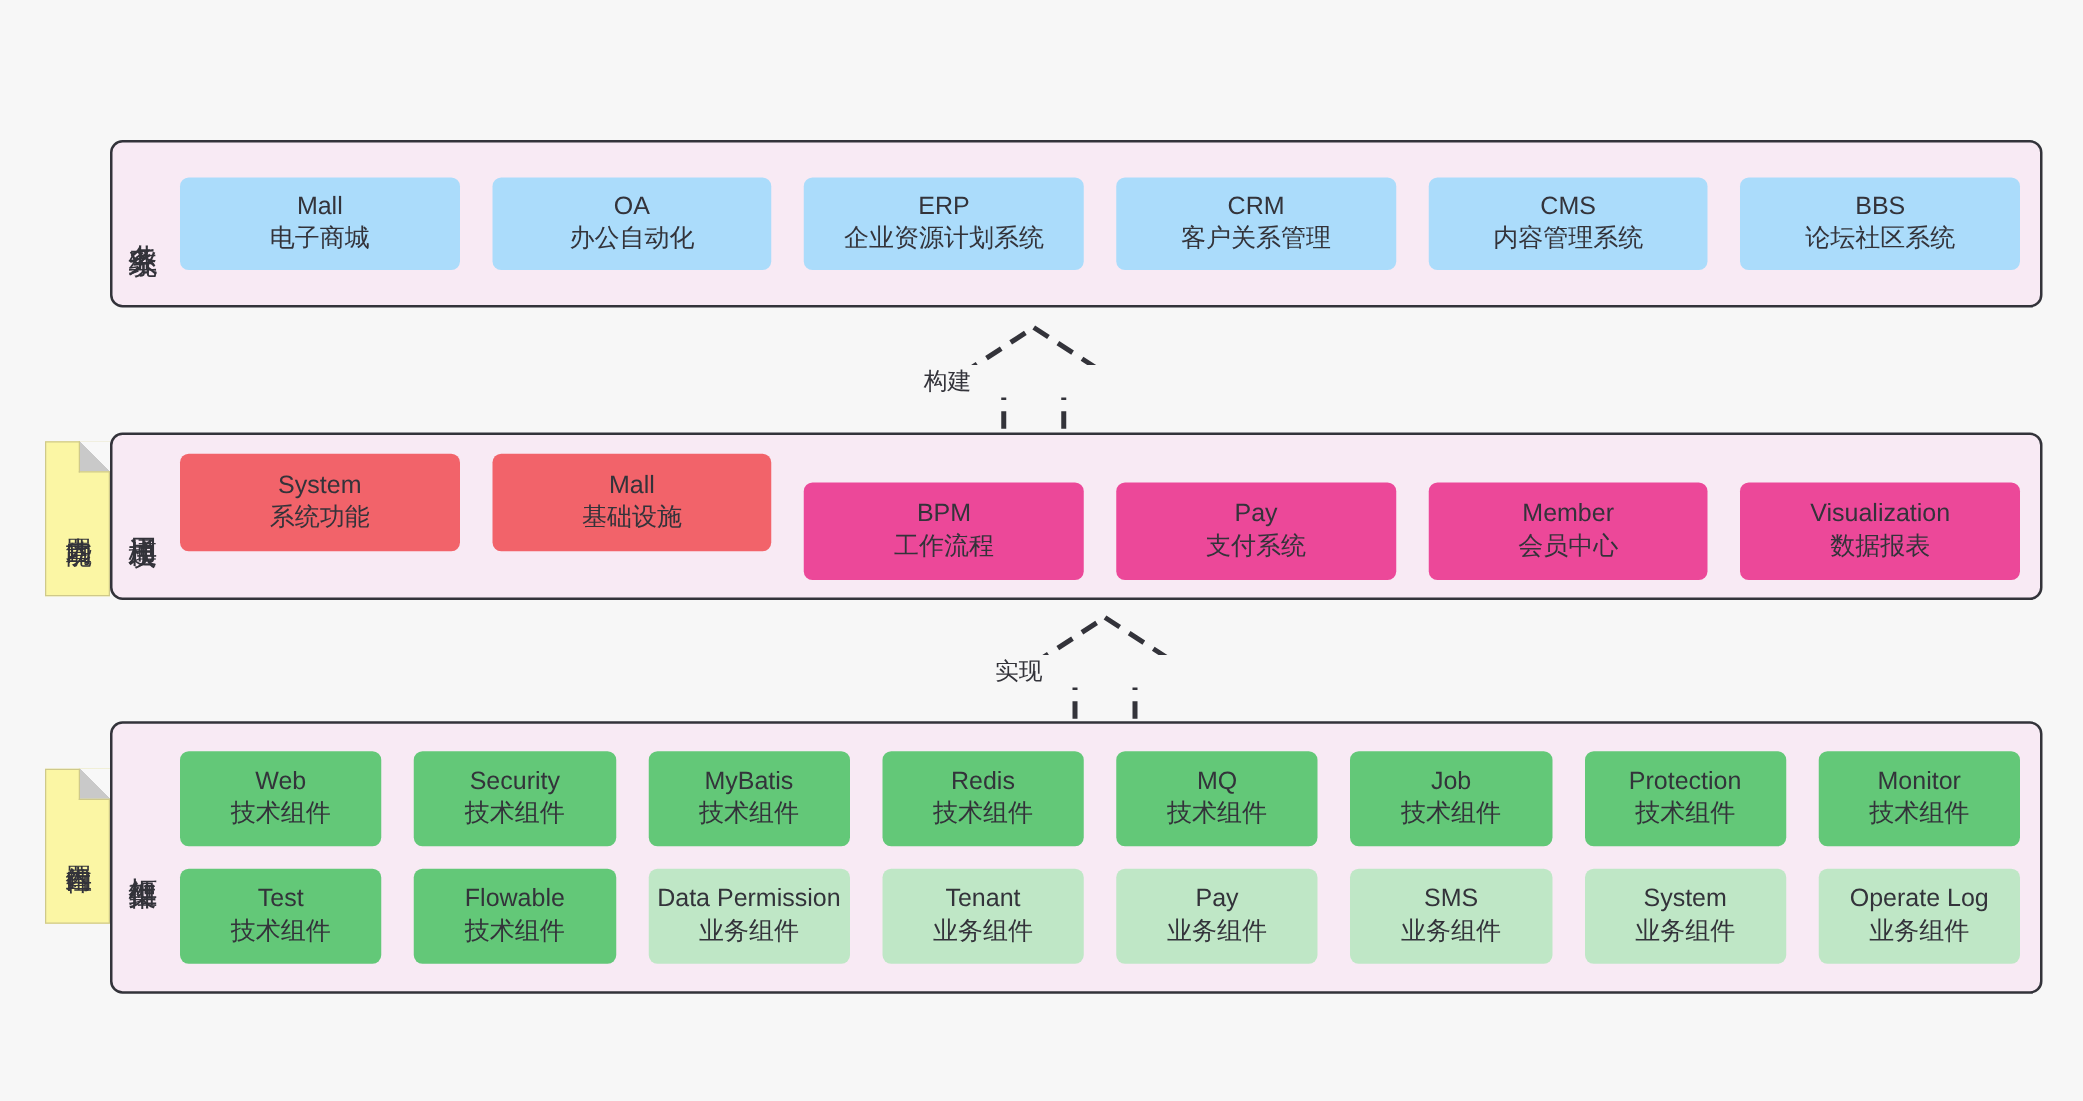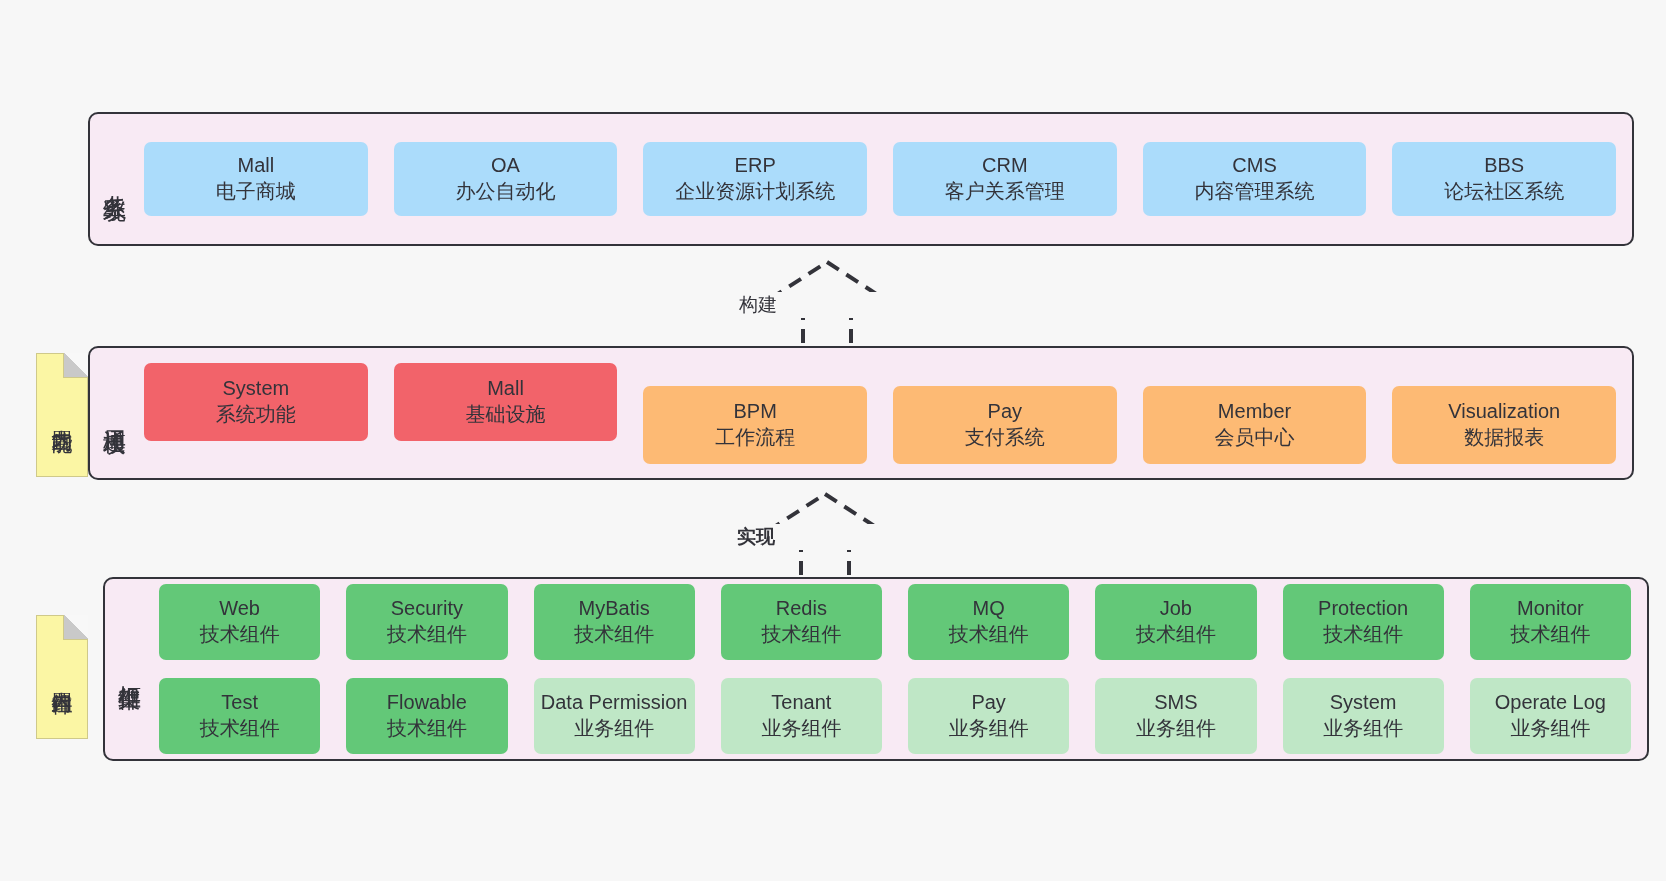--- a/index.html
+++ b/index.html
@@ -77,33 +77,33 @@
     line-height: 1.28;
     color: #33333a;
     padding: 4px 6px;
     min-width: 0;
   }
   .box .en { display: block; white-space: normal; }
   .box .cn { display: block; }
 
   .box.blue   { background: #abdcfb; }
   .box.red    { background: #f2636a; }
-  .box.pink   { background: #fdba74; margin-top: 23px; }
+  .box.pink   { background: #ec4899; margin-top: 23px; }
   .box.green  { background: #63c878; }
   .box.lgreen { background: #bfe7c6; }
 
   
   #layer-business  { left: 88px;  top: 112px; width: 1546px; height: 134px; }
   #layer-business .layer-body { padding: 0 16px 0 6px; }
   #layer-business .box { height: 74px; }
 
   #layer-common    { left: 88px;  top: 346px; width: 1546px; height: 134px; }
   #layer-common .box { height: 78px; }
 
-  #layer-framework { left: 88px;  top: 577px; width: 1546px; height: 184px; margin-left: 15px; }
+  #layer-framework { left: 88px;  top: 577px; width: 1546px; height: 218px; }
   #layer-framework .box { height: 76px; }
 
   
   .note {
     position: absolute;
     box-sizing: border-box;
     background: #fbf6a4;
     border: 1px solid #cfc98a;
     display: flex;
     align-items: center;
@@ -141,21 +141,21 @@
     left: 0; right: 0;
     top: 34px;
     text-align: left;
     font-size: 19px;
     color: #33333a;
     background: #f7f7f7;
     padding: 0 2px;
     pointer-events: none;
   }
   #arrow-build   { left: 737px; top: 258px; }
-  #arrow-realize { left: 735px; top: 490px; font-weight: bold; }
+  #arrow-realize { left: 794px; top: 490px; }
 </style>
 </head>
 <body>
 
 <div id="canvas">
 
   <div class="layer" id="layer-business">
     <div class="layer-label">业务系统</div>
     <div class="layer-body">
       <div class="layer-row">

